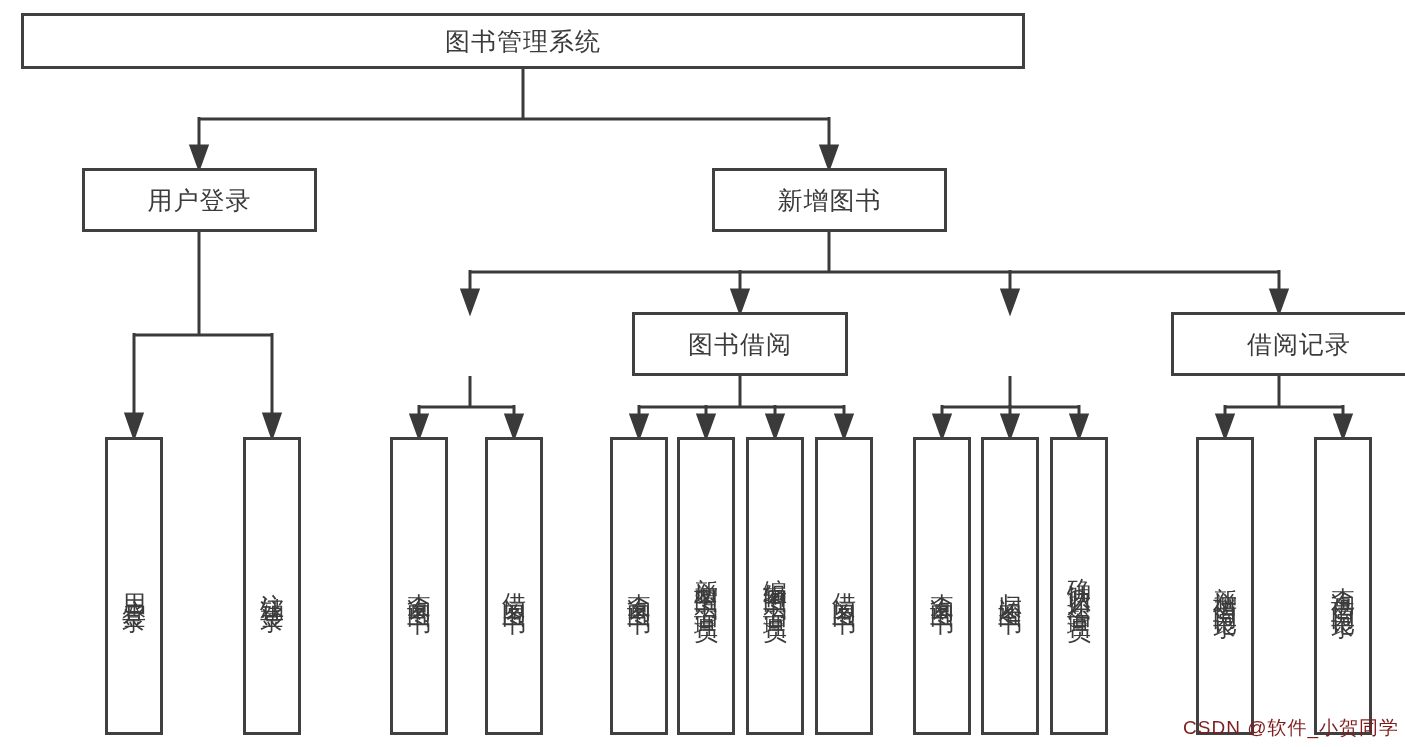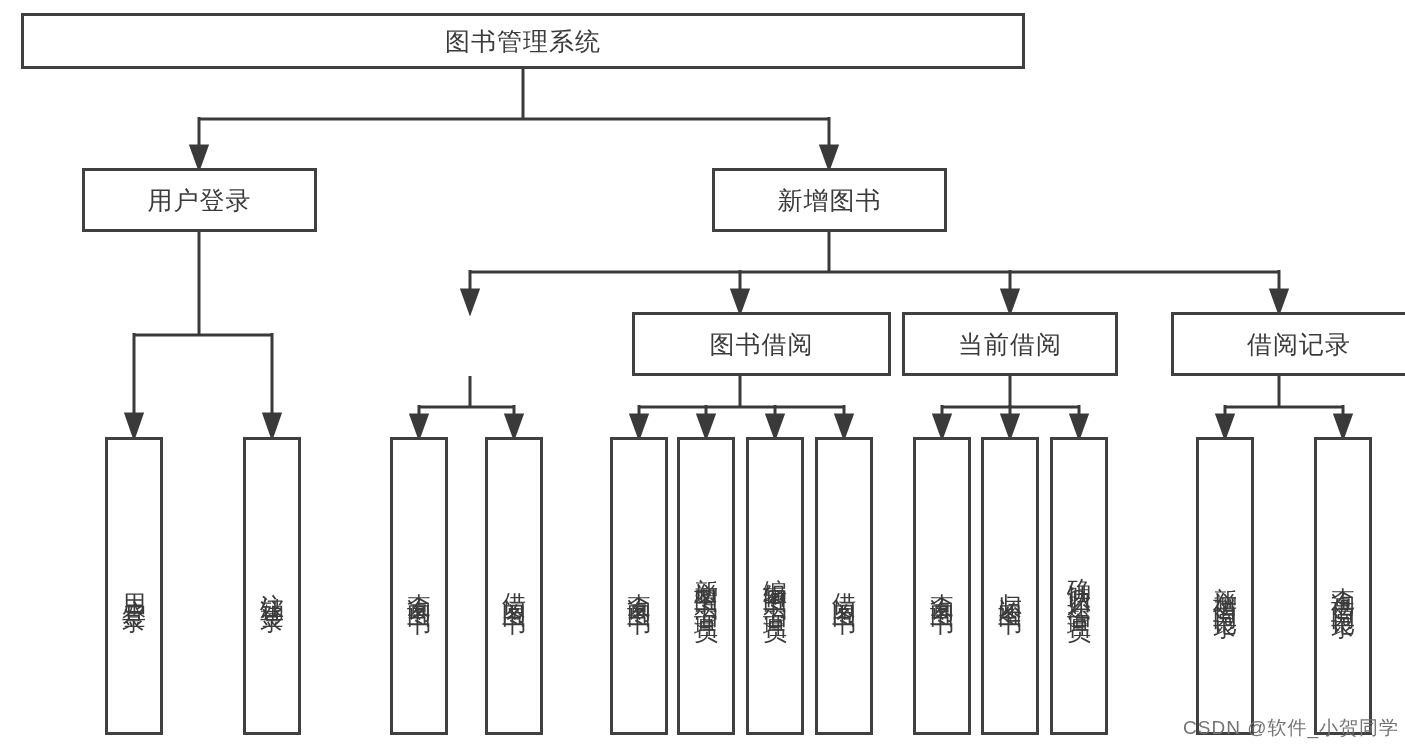--- a/index.html
+++ b/index.html
@@ -42,21 +42,21 @@
     text-orientation: mixed;
     font-size: 24px;
     letter-spacing: 6px;
     line-height: 1;
   }
   .watermark {
     position: absolute;
     right: 6px;
     bottom: 6px;
     font-size: 19px;
-    color: #737373;
+    color: #7f1d1d;
     z-index: 3;
     white-space: nowrap;
     letter-spacing: 1px;
   }
 </style>
 </head>
 <body>
 
 <div class="stage">
 
@@ -128,25 +128,22 @@
     <span>图书管理系统</span>
   </div>
 
   <div class="node h" style="left:82px; top:168px; width:235px; height:64px">
     <span>用户登录</span>
   </div>
   <div class="node h" style="left:712px; top:168px; width:235px; height:64px">
     <span>新增图书</span>
   </div>
 
-  <div class="node h" style="left:632px; top:312px; width:259px; height:64px">
+  <div class="node h" style="left:632px; top:312px; width:216px; height:64px">
     <span>图书借阅</span>
-  </div>
-  <div class="node h" style="left:902px; top:312px; width:216px; height:64px">
-    <span>当前借阅</span>
   </div>
   <div class="node h" style="left:1171px; top:312px; width:256px; height:64px">
     <span>借阅记录</span>
   </div>
 
   <div class="node v" style="left:105px; top:437px; width:58px; height:298px">
     <span>用户登录</span>
   </div>
   <div class="node v" style="left:243px; top:437px; width:58px; height:298px">
     <span>注销登录</span>

